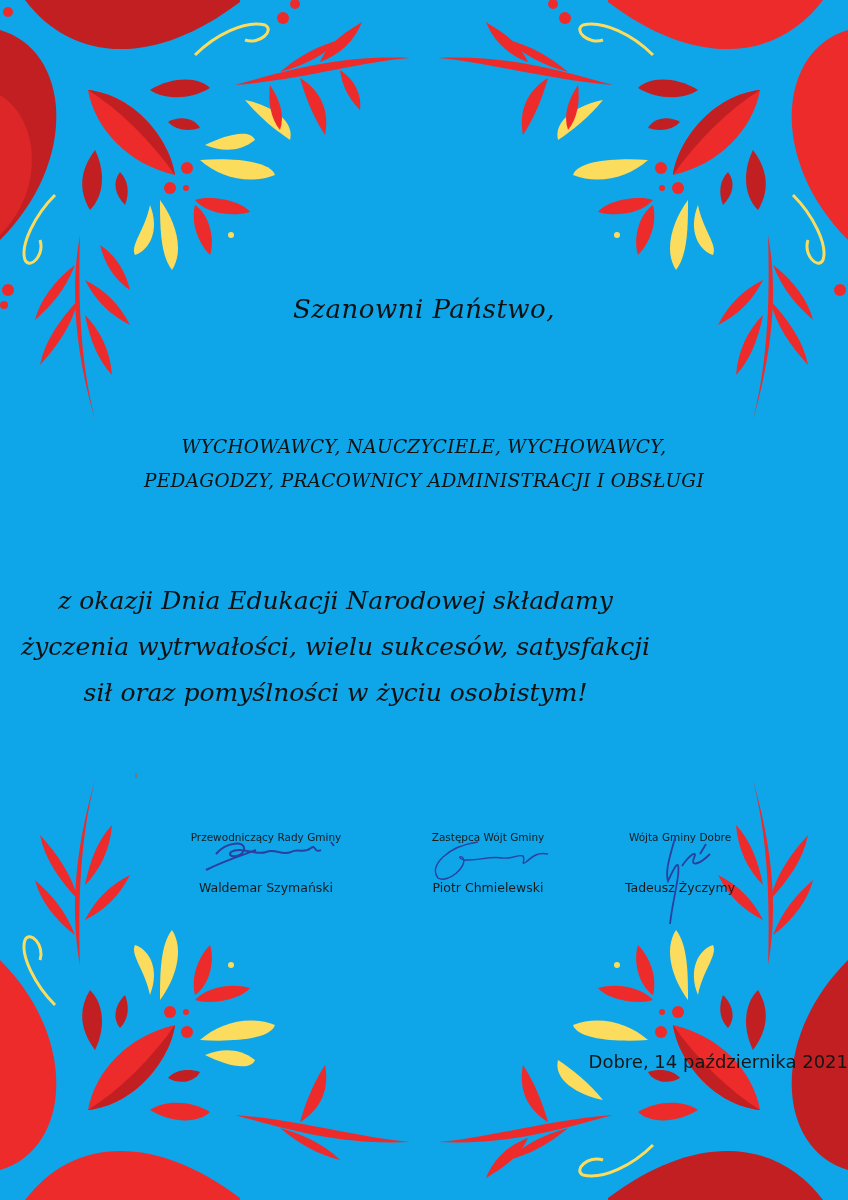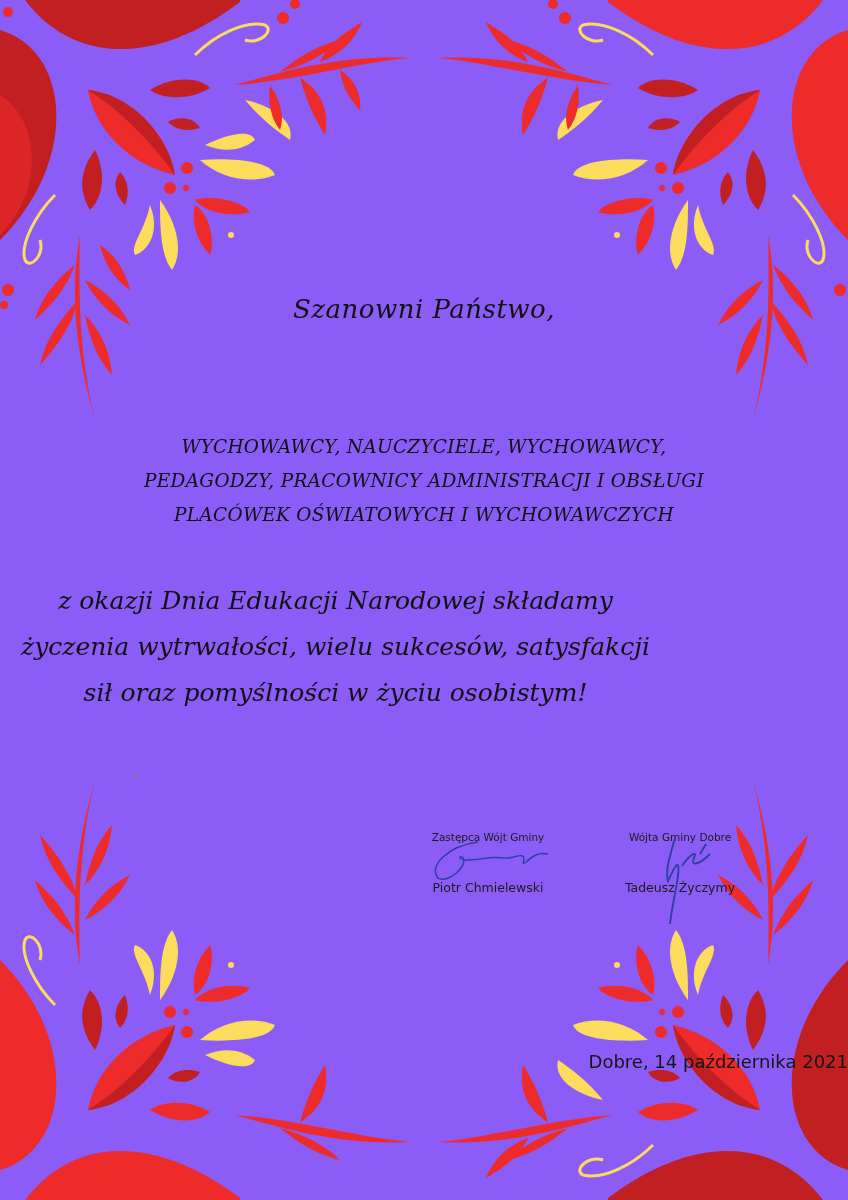--- a/index.html
+++ b/index.html
@@ -1,17 +1,17 @@
 <!DOCTYPE html>
 <html><head>
   <meta charset="utf-8">
   <style>
     html, body { margin: 0; padding: 0; background: #ffffff; }
     body { width: 848px; height: 1200px; position: relative; overflow: hidden; }
-    .page { position: absolute; left: 0; top: 0; width: 848px; height: 1200px; background: #8b5cf6; }
+    .page { position: absolute; left: 0; top: 0; width: 848px; height: 1200px; background: #0ea5e9; }
 
     .ornament { position: absolute; width: 430px; height: 430px; }
     .ornament svg { width: 100%; height: 100%; display: block; }
     .orn-tl { left: 0; top: 0; }
     .orn-tr { right: 0; top: 0; transform: scaleX(-1); }
     .orn-bl { left: 0; bottom: 0; transform: scaleY(-1); }
     .orn-br { right: 0; bottom: 0; transform: scale(-1,-1); }
 
     .script { font-family: "DejaVu Serif", serif; font-style: italic; color: #111; }
 
@@ -205,31 +205,39 @@
       <path d="M85 280 C105 290 120 305 130 325 C110 315 95 300 85 280 Z" fill="#ee2b2b"></path>
       <path d="M85 315 C100 330 110 350 112 375 C98 360 90 340 85 315 Z" fill="#ee2b2b"></path>
     </svg>
   </div>
 
   <div class="salutation script">Szanowni Państwo,</div>
 
   <div class="recipients script">
     <span class="line">WYCHOWAWCY, NAUCZYCIELE, WYCHOWAWCY,</span>
     <span class="line">PEDAGODZY, PRACOWNICY ADMINISTRACJI I OBSŁUGI</span>
-    <span class="line">PLACÓWEK OŚWIATOWYCH I WYCHOWAWCZYCH</span>
   </div>
 
   <div class="wishes script">
     <span class="line">z okazji Dnia Edukacji Narodowej składamy</span>
     <span class="line">życzenia wytrwałości, wielu sukcesów, satysfakcji</span>
     <span class="line">sił oraz pomyślności w życiu osobistym!</span>
   </div>
 
   <div class="dot-mark"></div>
 
+  <div class="sig sig-1">
+    <span class="role">Przewodniczący Rady Gminy</span>
+    <span class="scribble">
+      <svg width="160" height="40" viewBox="0 0 160 40">
+        <path d="M30 18 C40 6 60 4 58 14 C55 22 40 22 45 16 C55 10 70 20 80 16 C90 12 95 20 105 16 C112 12 118 18 125 12 C130 8 128 18 135 14 M20 34 C40 24 60 18 70 14 M145 6 L148 10" fill="none" stroke="#2b3f9e" stroke-width="2"></path>
+      </svg>
+    </span>
+    <span class="name">Waldemar Szymański</span>
+  </div>
 
   <div class="sig sig-2">
     <span class="role">Zastępca Wójt Gminy</span>
     <span class="scribble">
       <svg width="160" height="50" viewBox="0 0 160 50">
         <path d="M70 6 C40 10 20 30 30 42 C40 48 60 30 55 22 C52 18 48 24 60 24 C75 24 80 20 95 22 C105 23 110 18 115 20 C118 24 112 30 118 26 C125 20 130 16 140 18" fill="none" stroke="#2b3f9e" stroke-width="1.4"></path>
       </svg>
     </span>
     <span class="name">Piotr Chmielewski</span>
   </div>

